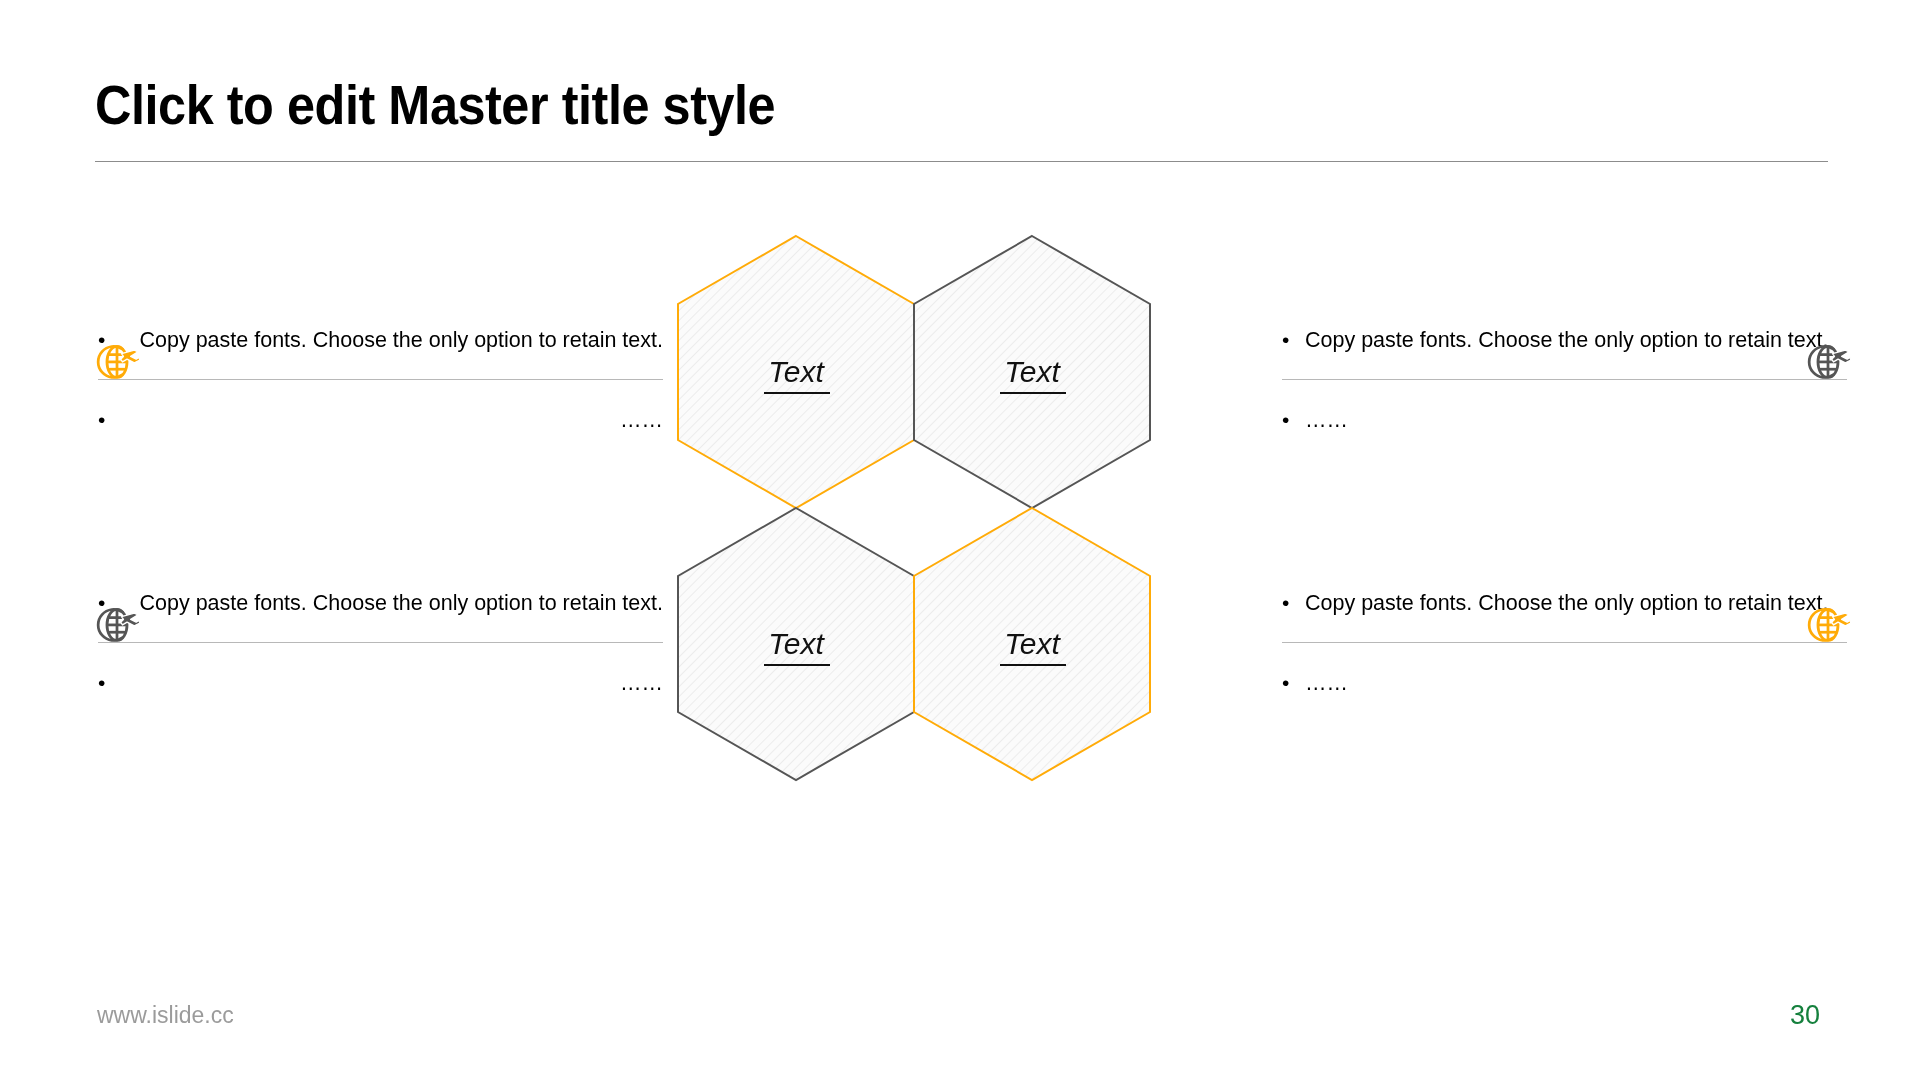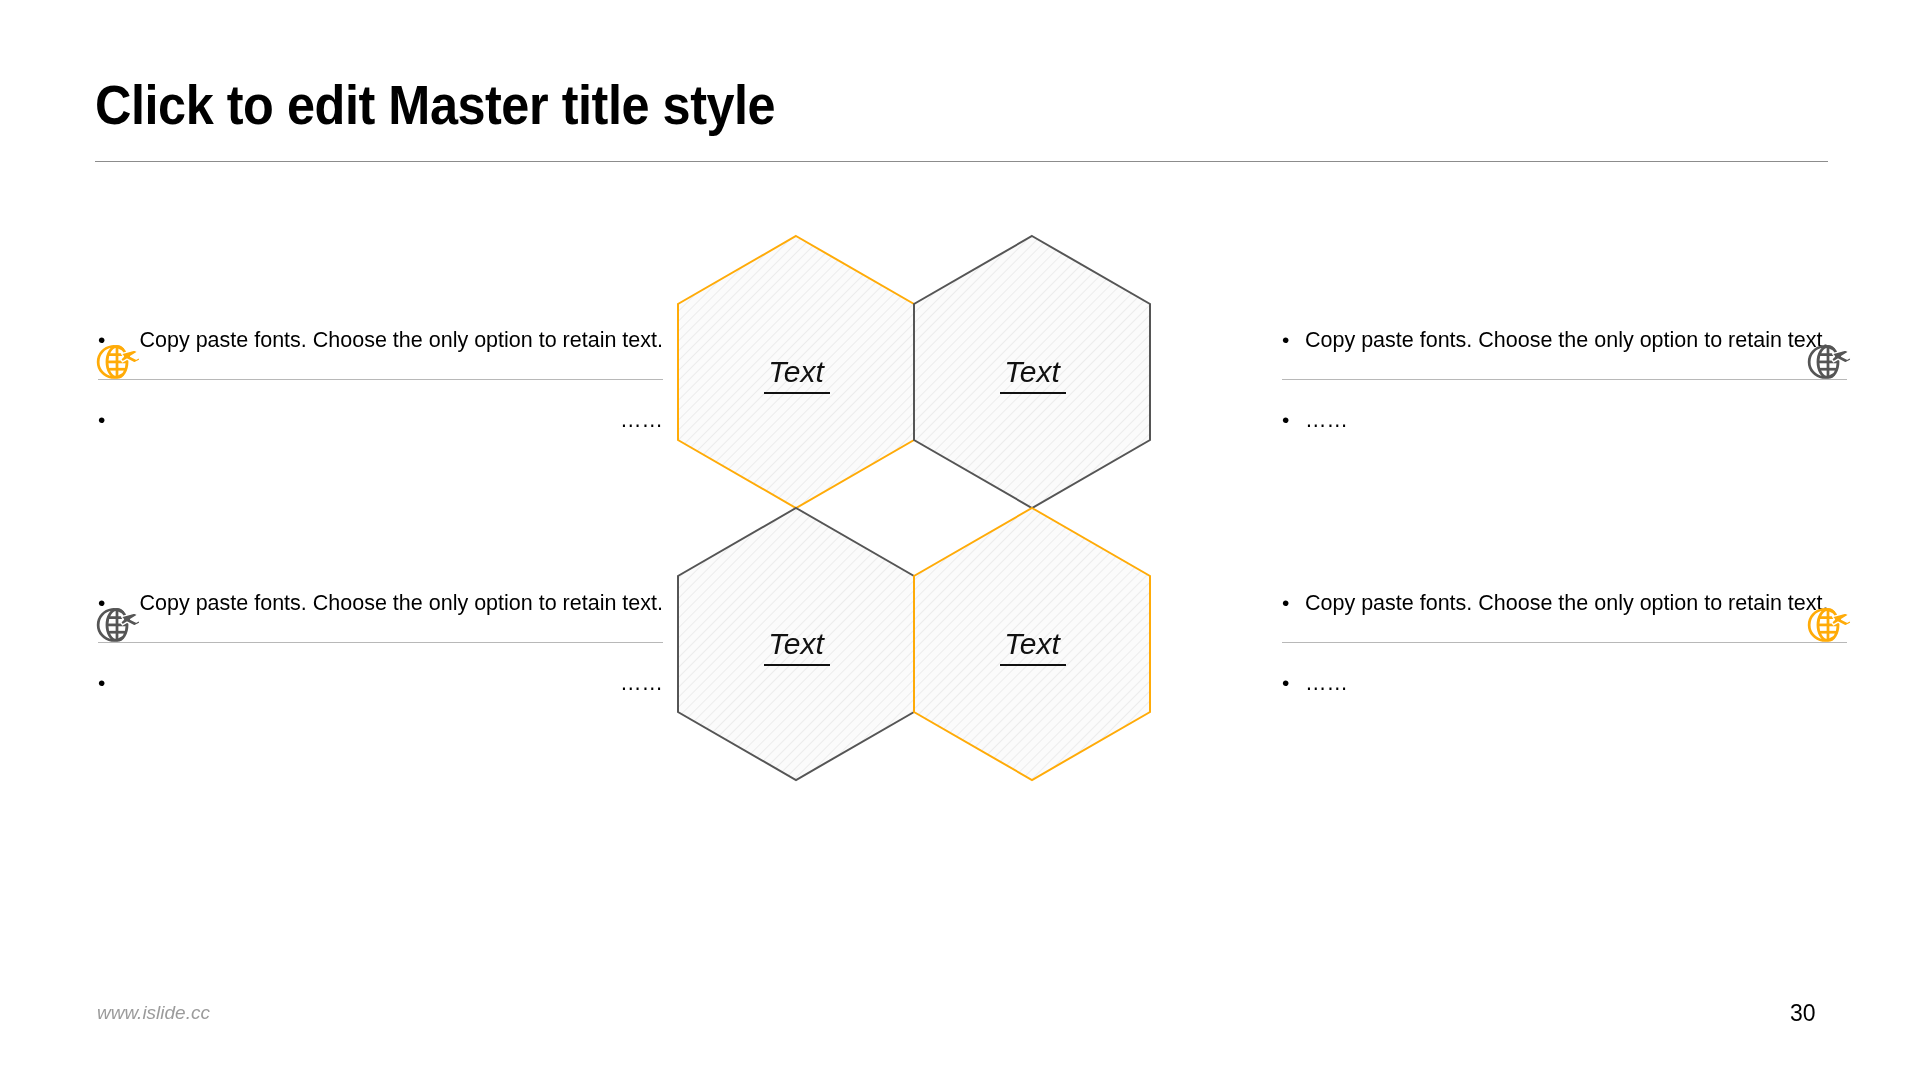--- a/index.html
+++ b/index.html
@@ -54,25 +54,25 @@
   .hexwrap svg { display:block; }
   .hex-label {
     font-family:"Liberation Sans", sans-serif;
     font-style:italic; font-size:30px; fill:#111111;
     text-anchor:middle;
   }
 
   
   .footer-left {
     position:absolute; left:97px; top:1002px;
-    font-size:19px; color:#9b9b9b;font-style:italic;
+    font-size:23px; color:#9b9b9b;
   }
   .footer-right {
     position:absolute; left:1790px; top:1000px;
-    font-size:23px; color:#000000;
+    font-size:27px; color:#15803d;
   }
 </style>
 </head>
 <body>
 
 <div class="title-wrap">
   <div class="slide-title">Click to edit Master title style</div>
 </div>
 <div class="title-rule"></div>
 

